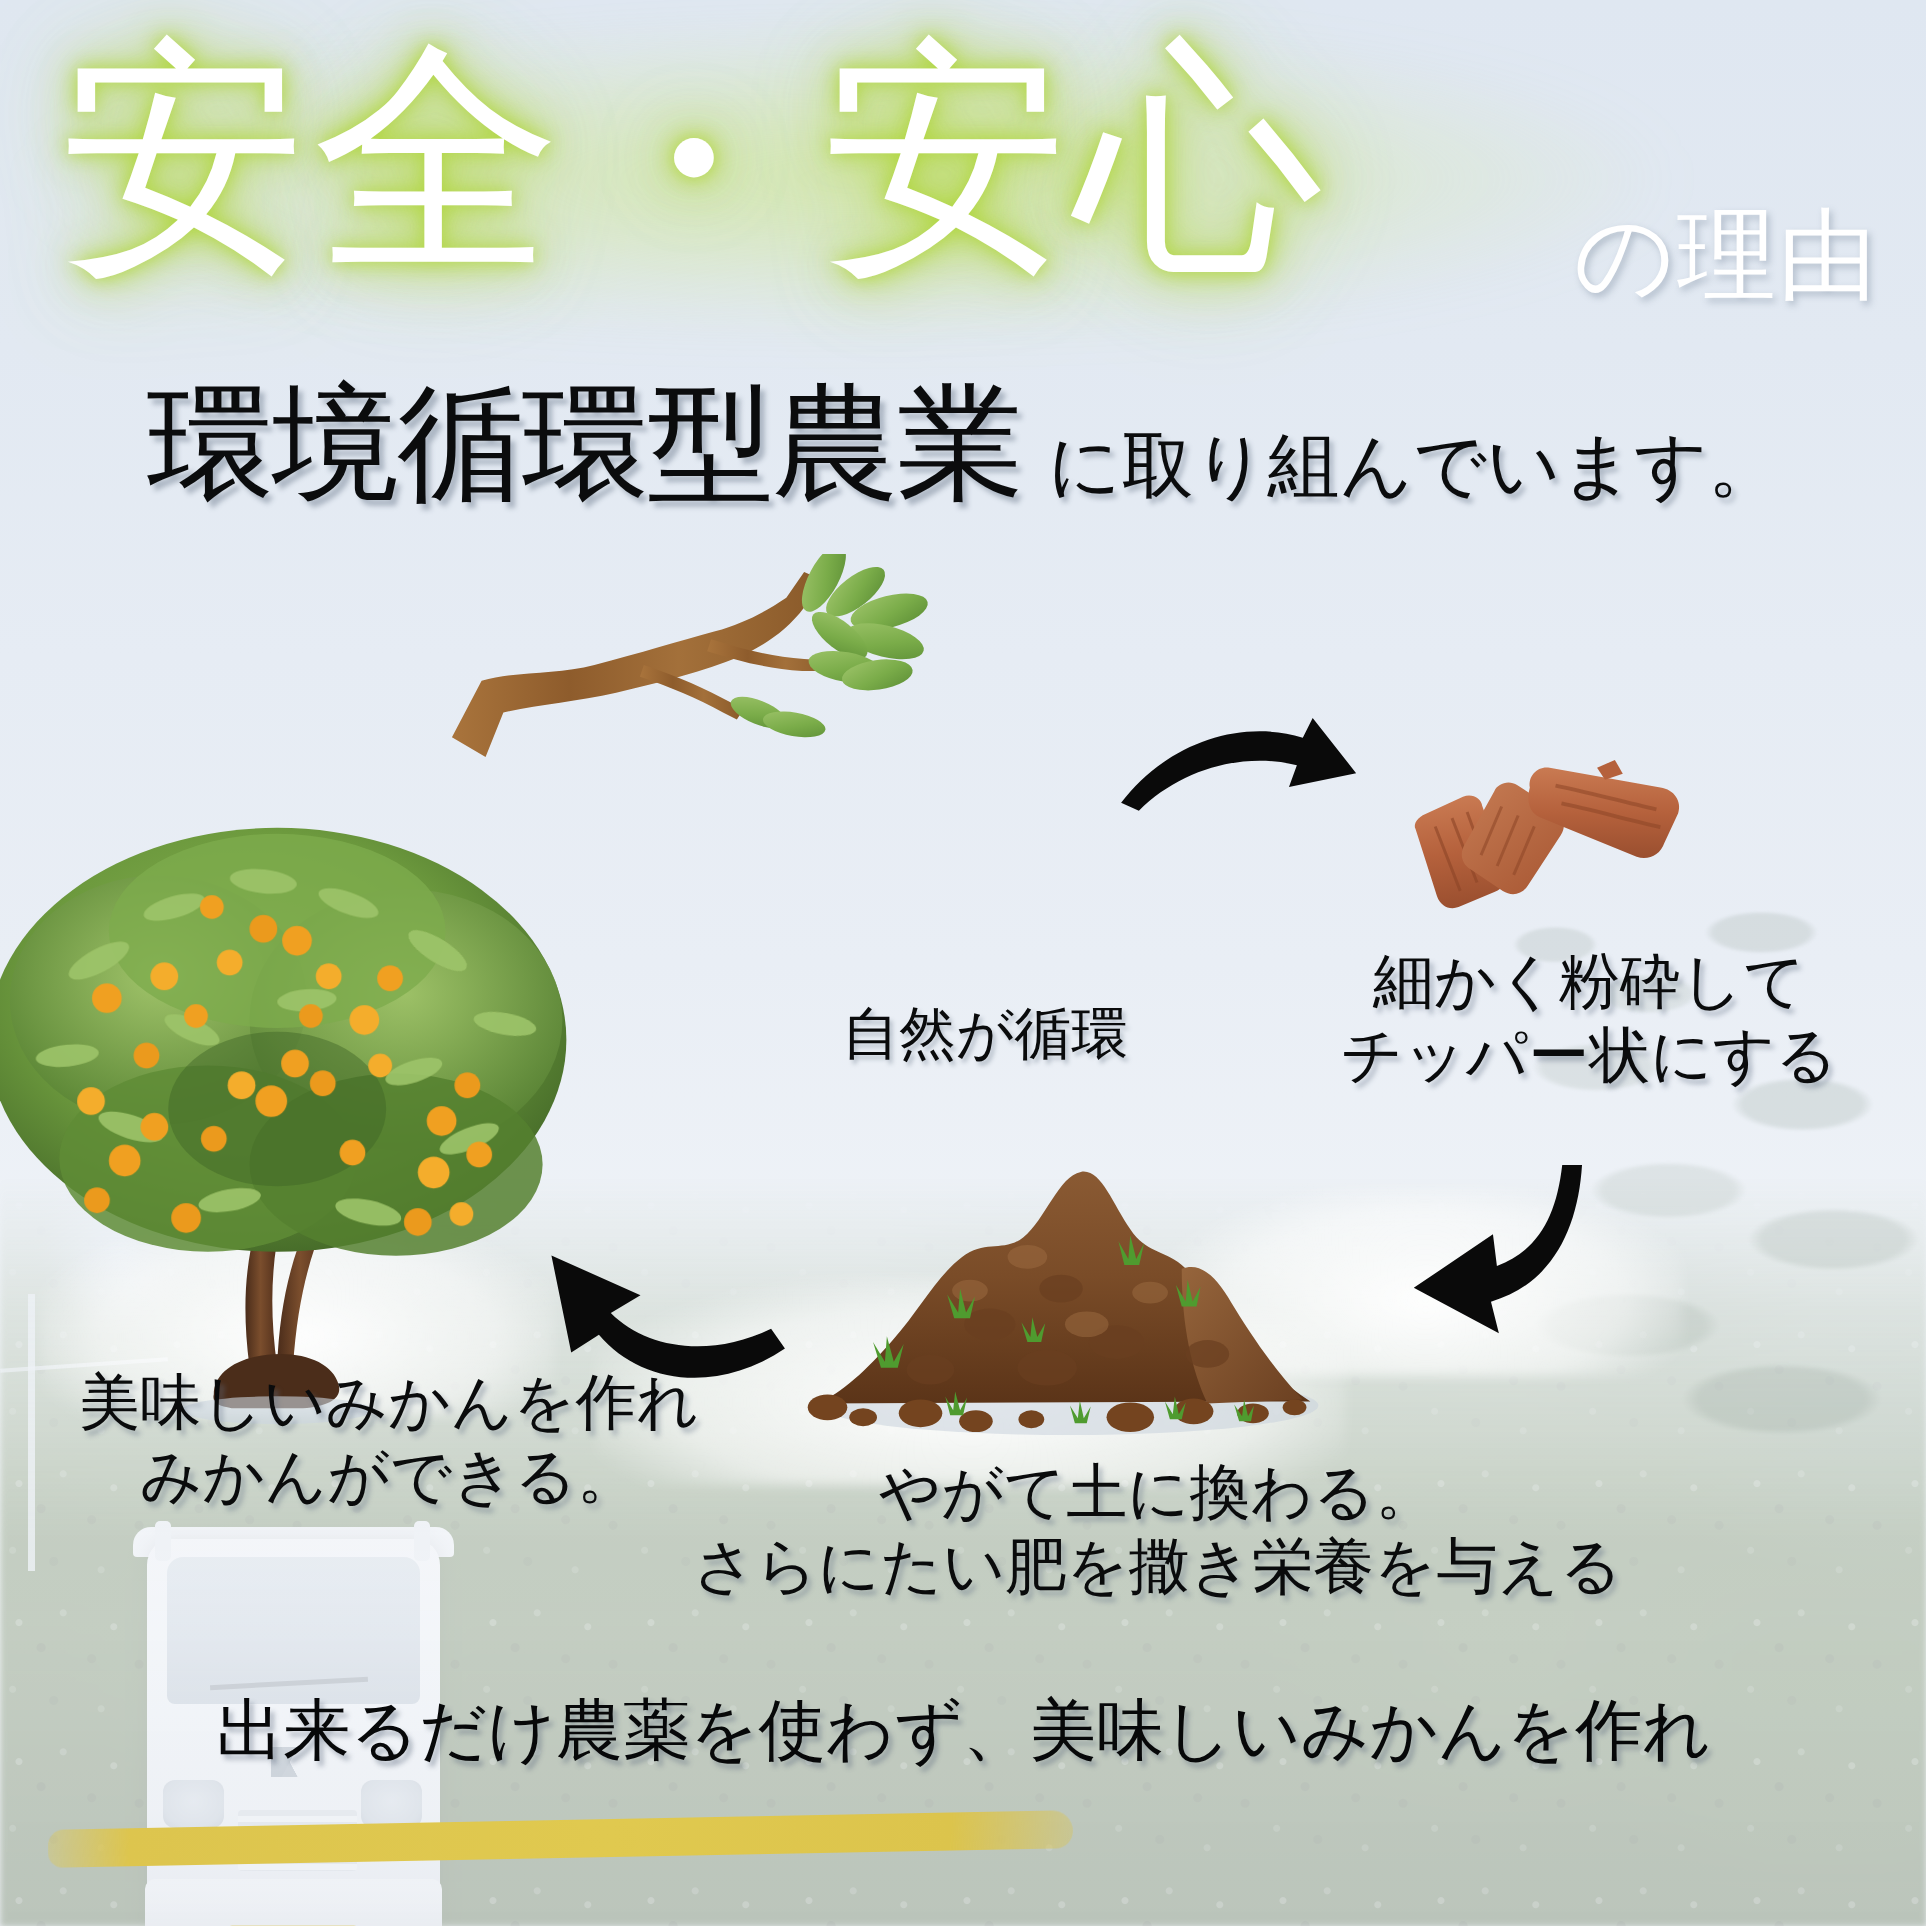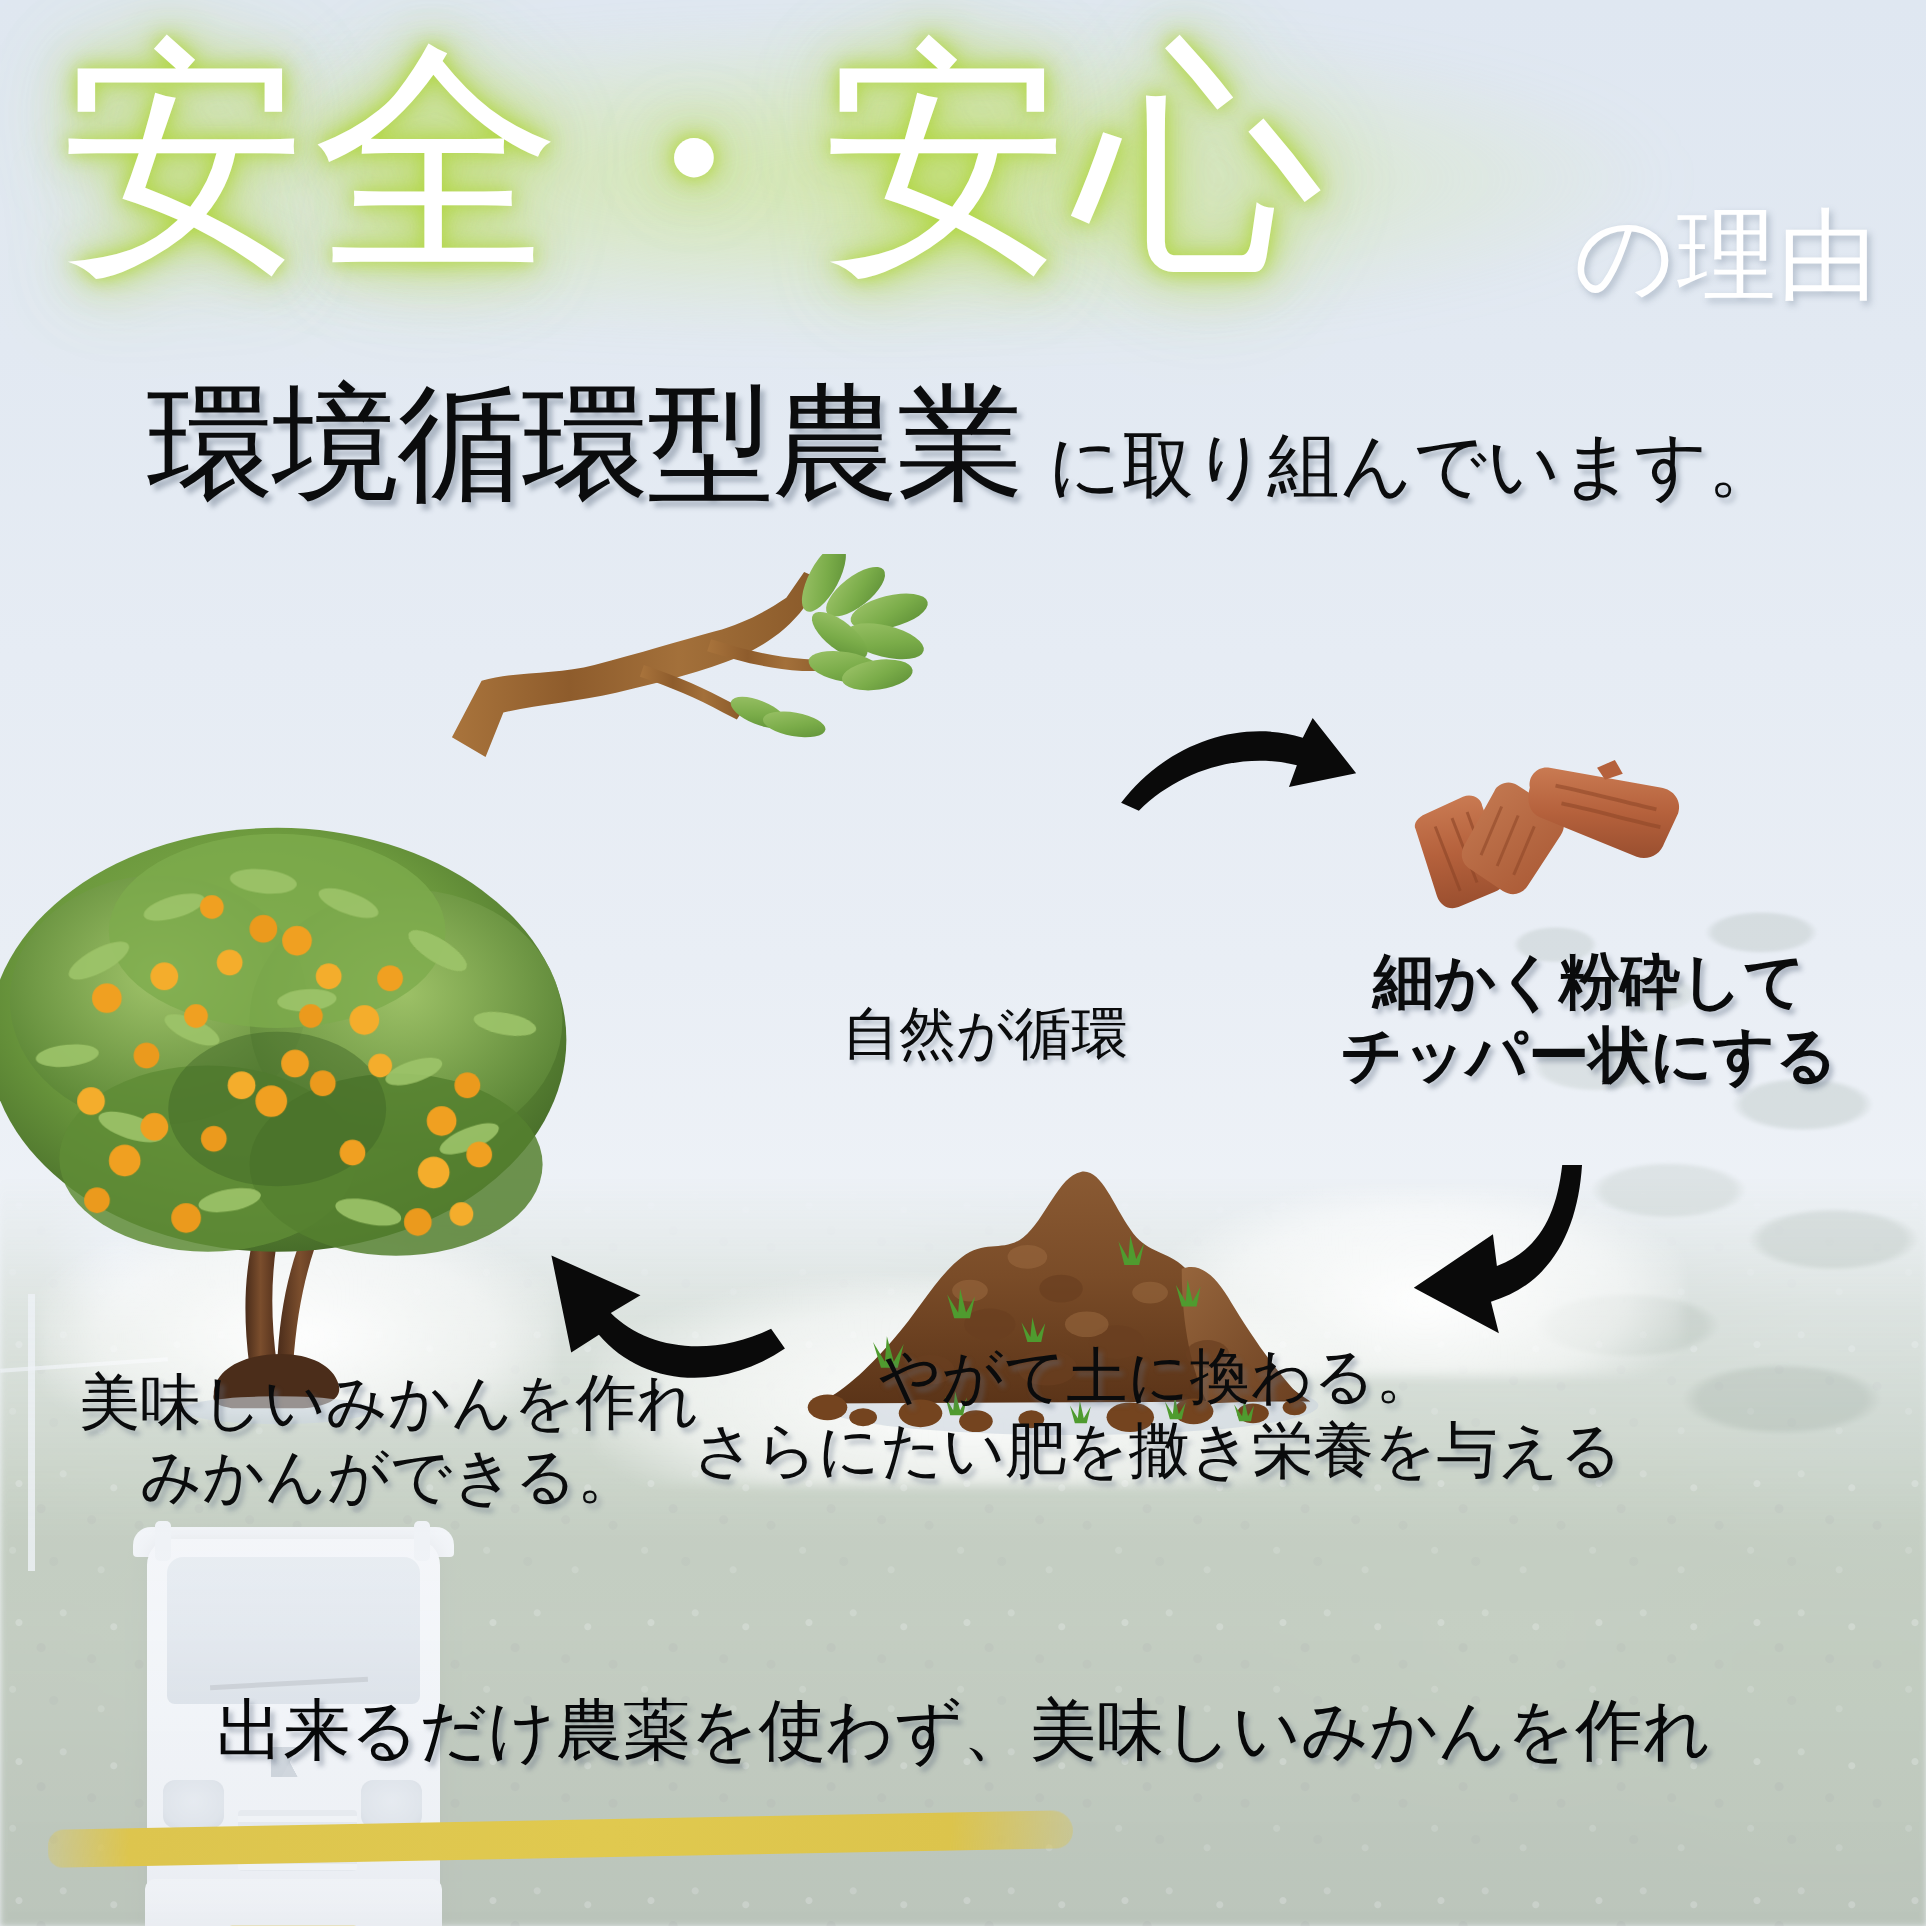--- a/index.html
+++ b/index.html
@@ -312,24 +312,23 @@
     line-height: 1.22;
   }
   .cap-branch {
     left: 634px; top: 792px;
     font-size: 65px;
   }
   .cap-chips {
     left: 1341px; top: 945px;
     font-size: 61px;
     text-align: center;
-    font-weight: bold;
   }
   .cap-soil {
-    left: 693px; top: 1340px;
+    left: 693px; top: 1456px;
     font-size: 61px;
     text-align: center;
   }
   .cap-tree {
     left: 79px; top: 1366px;
     font-size: 61px;
     text-align: center;
   }
 
   

